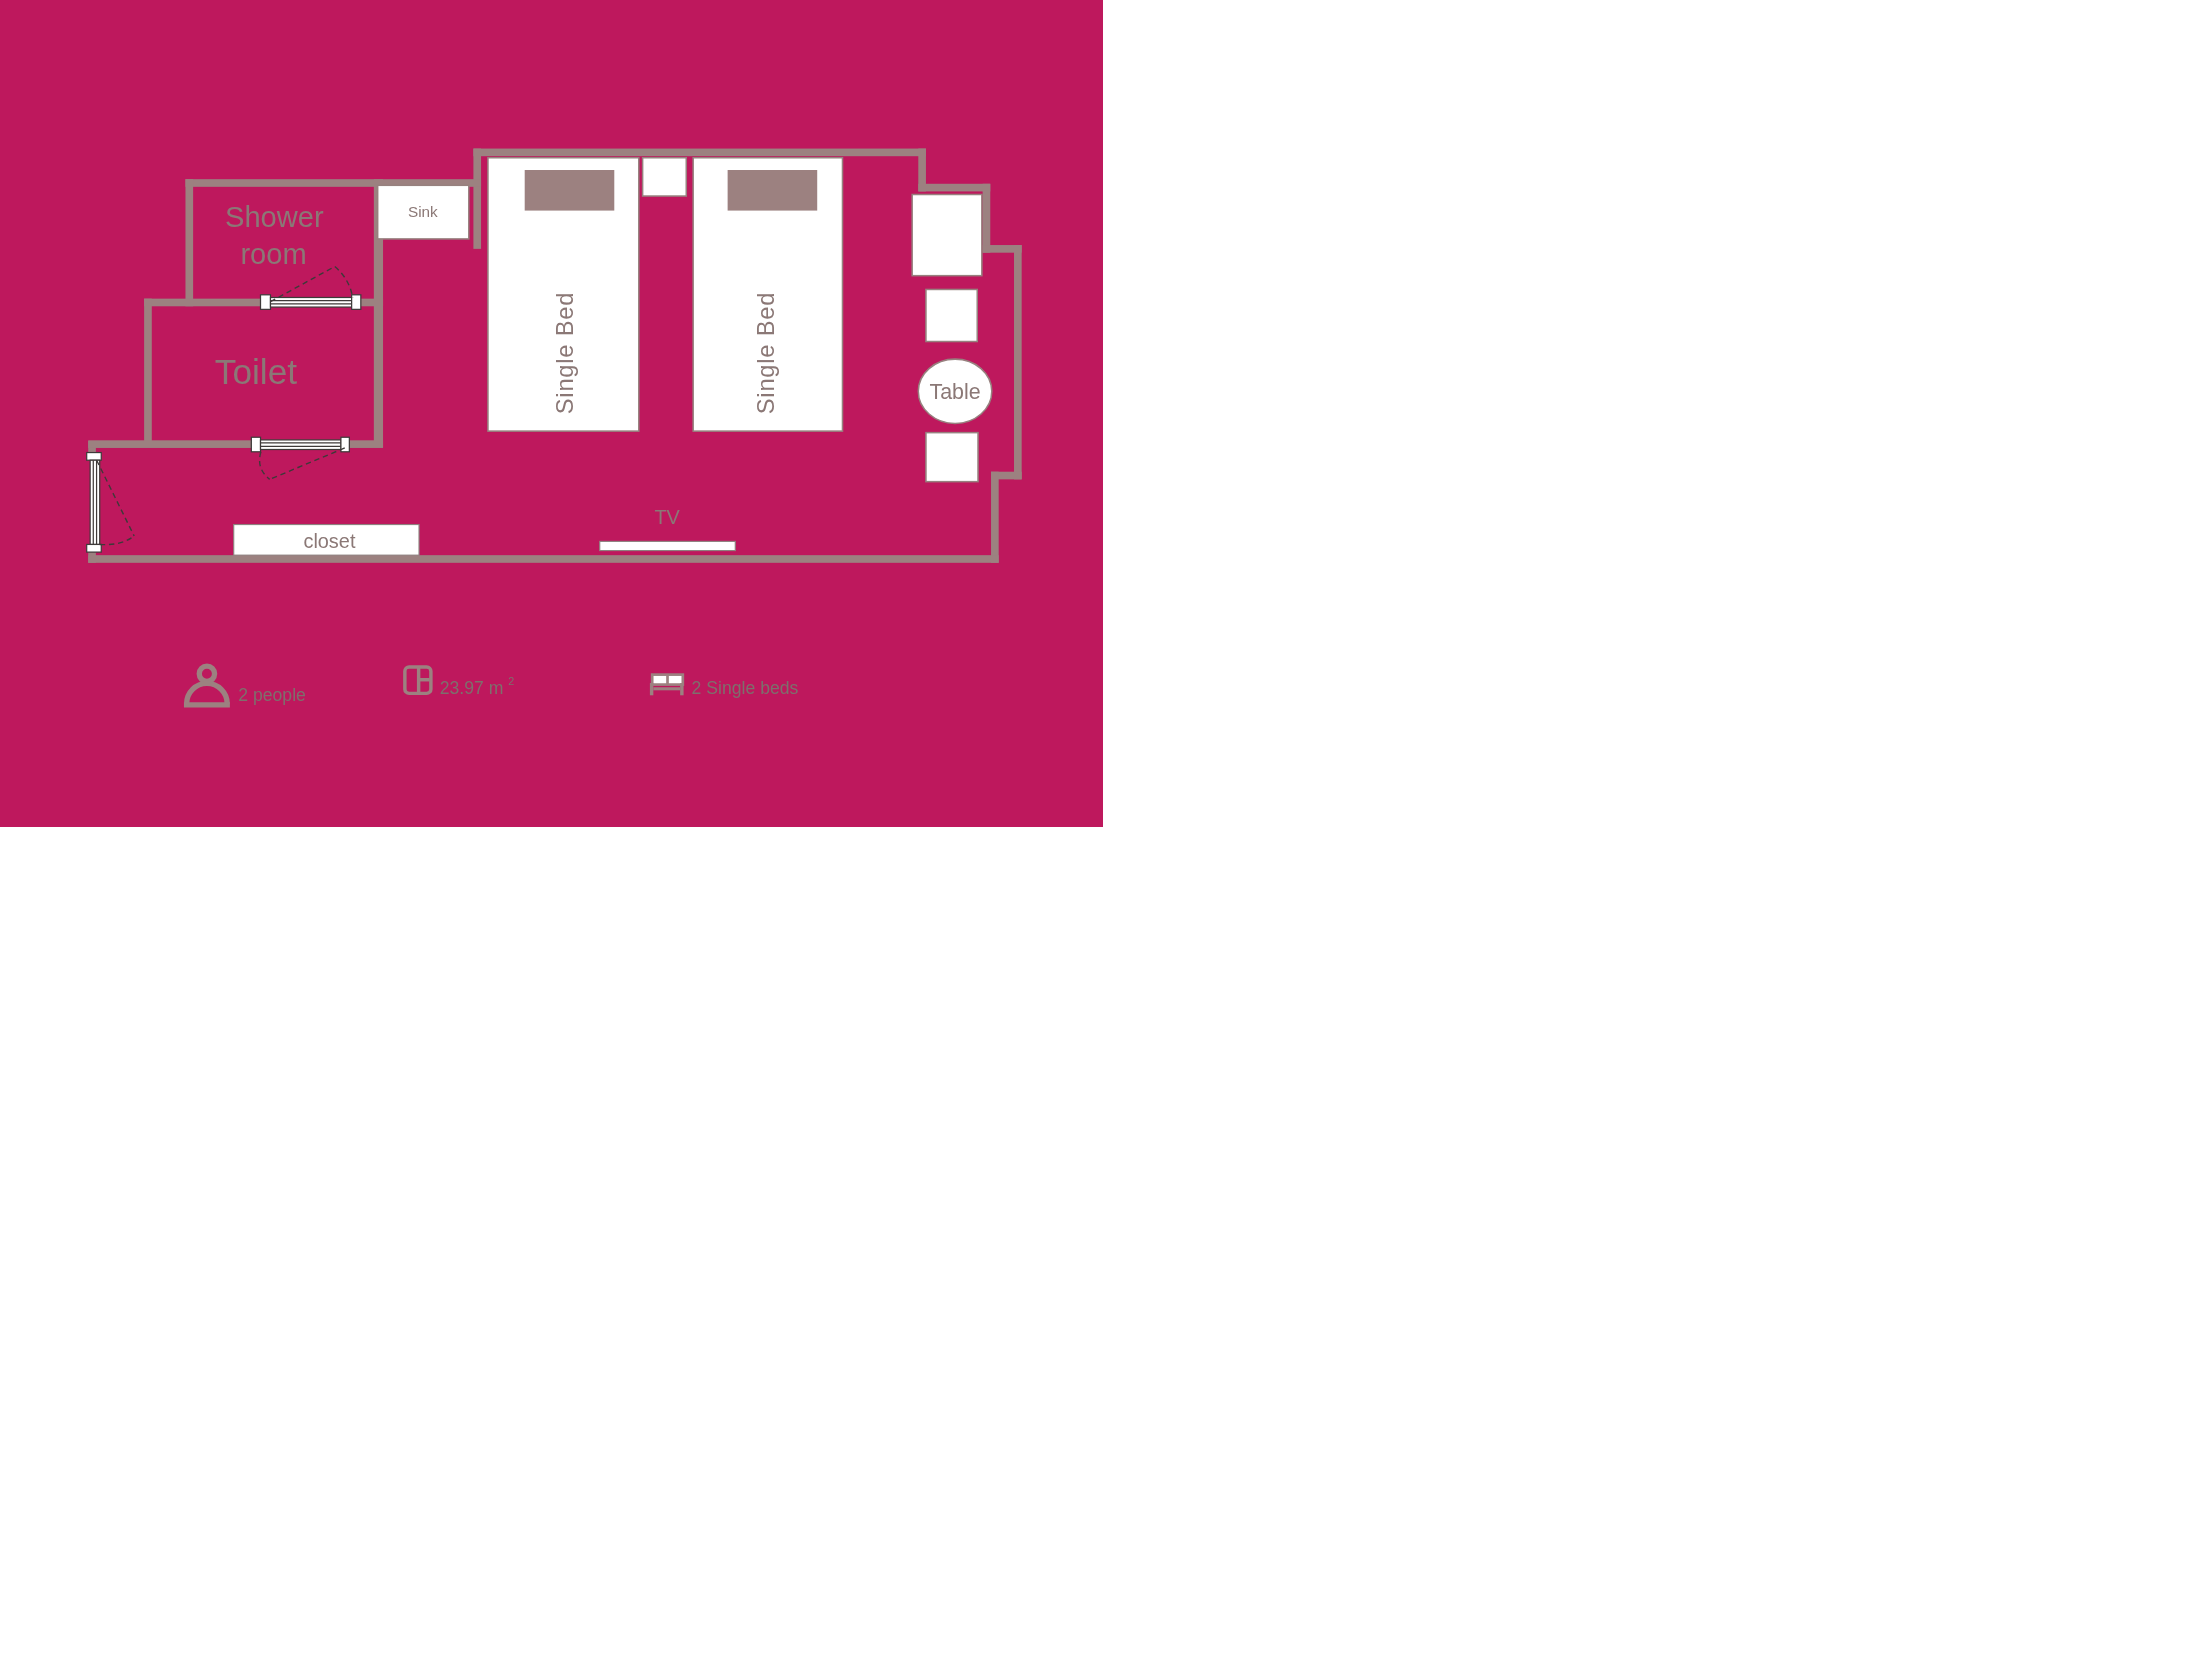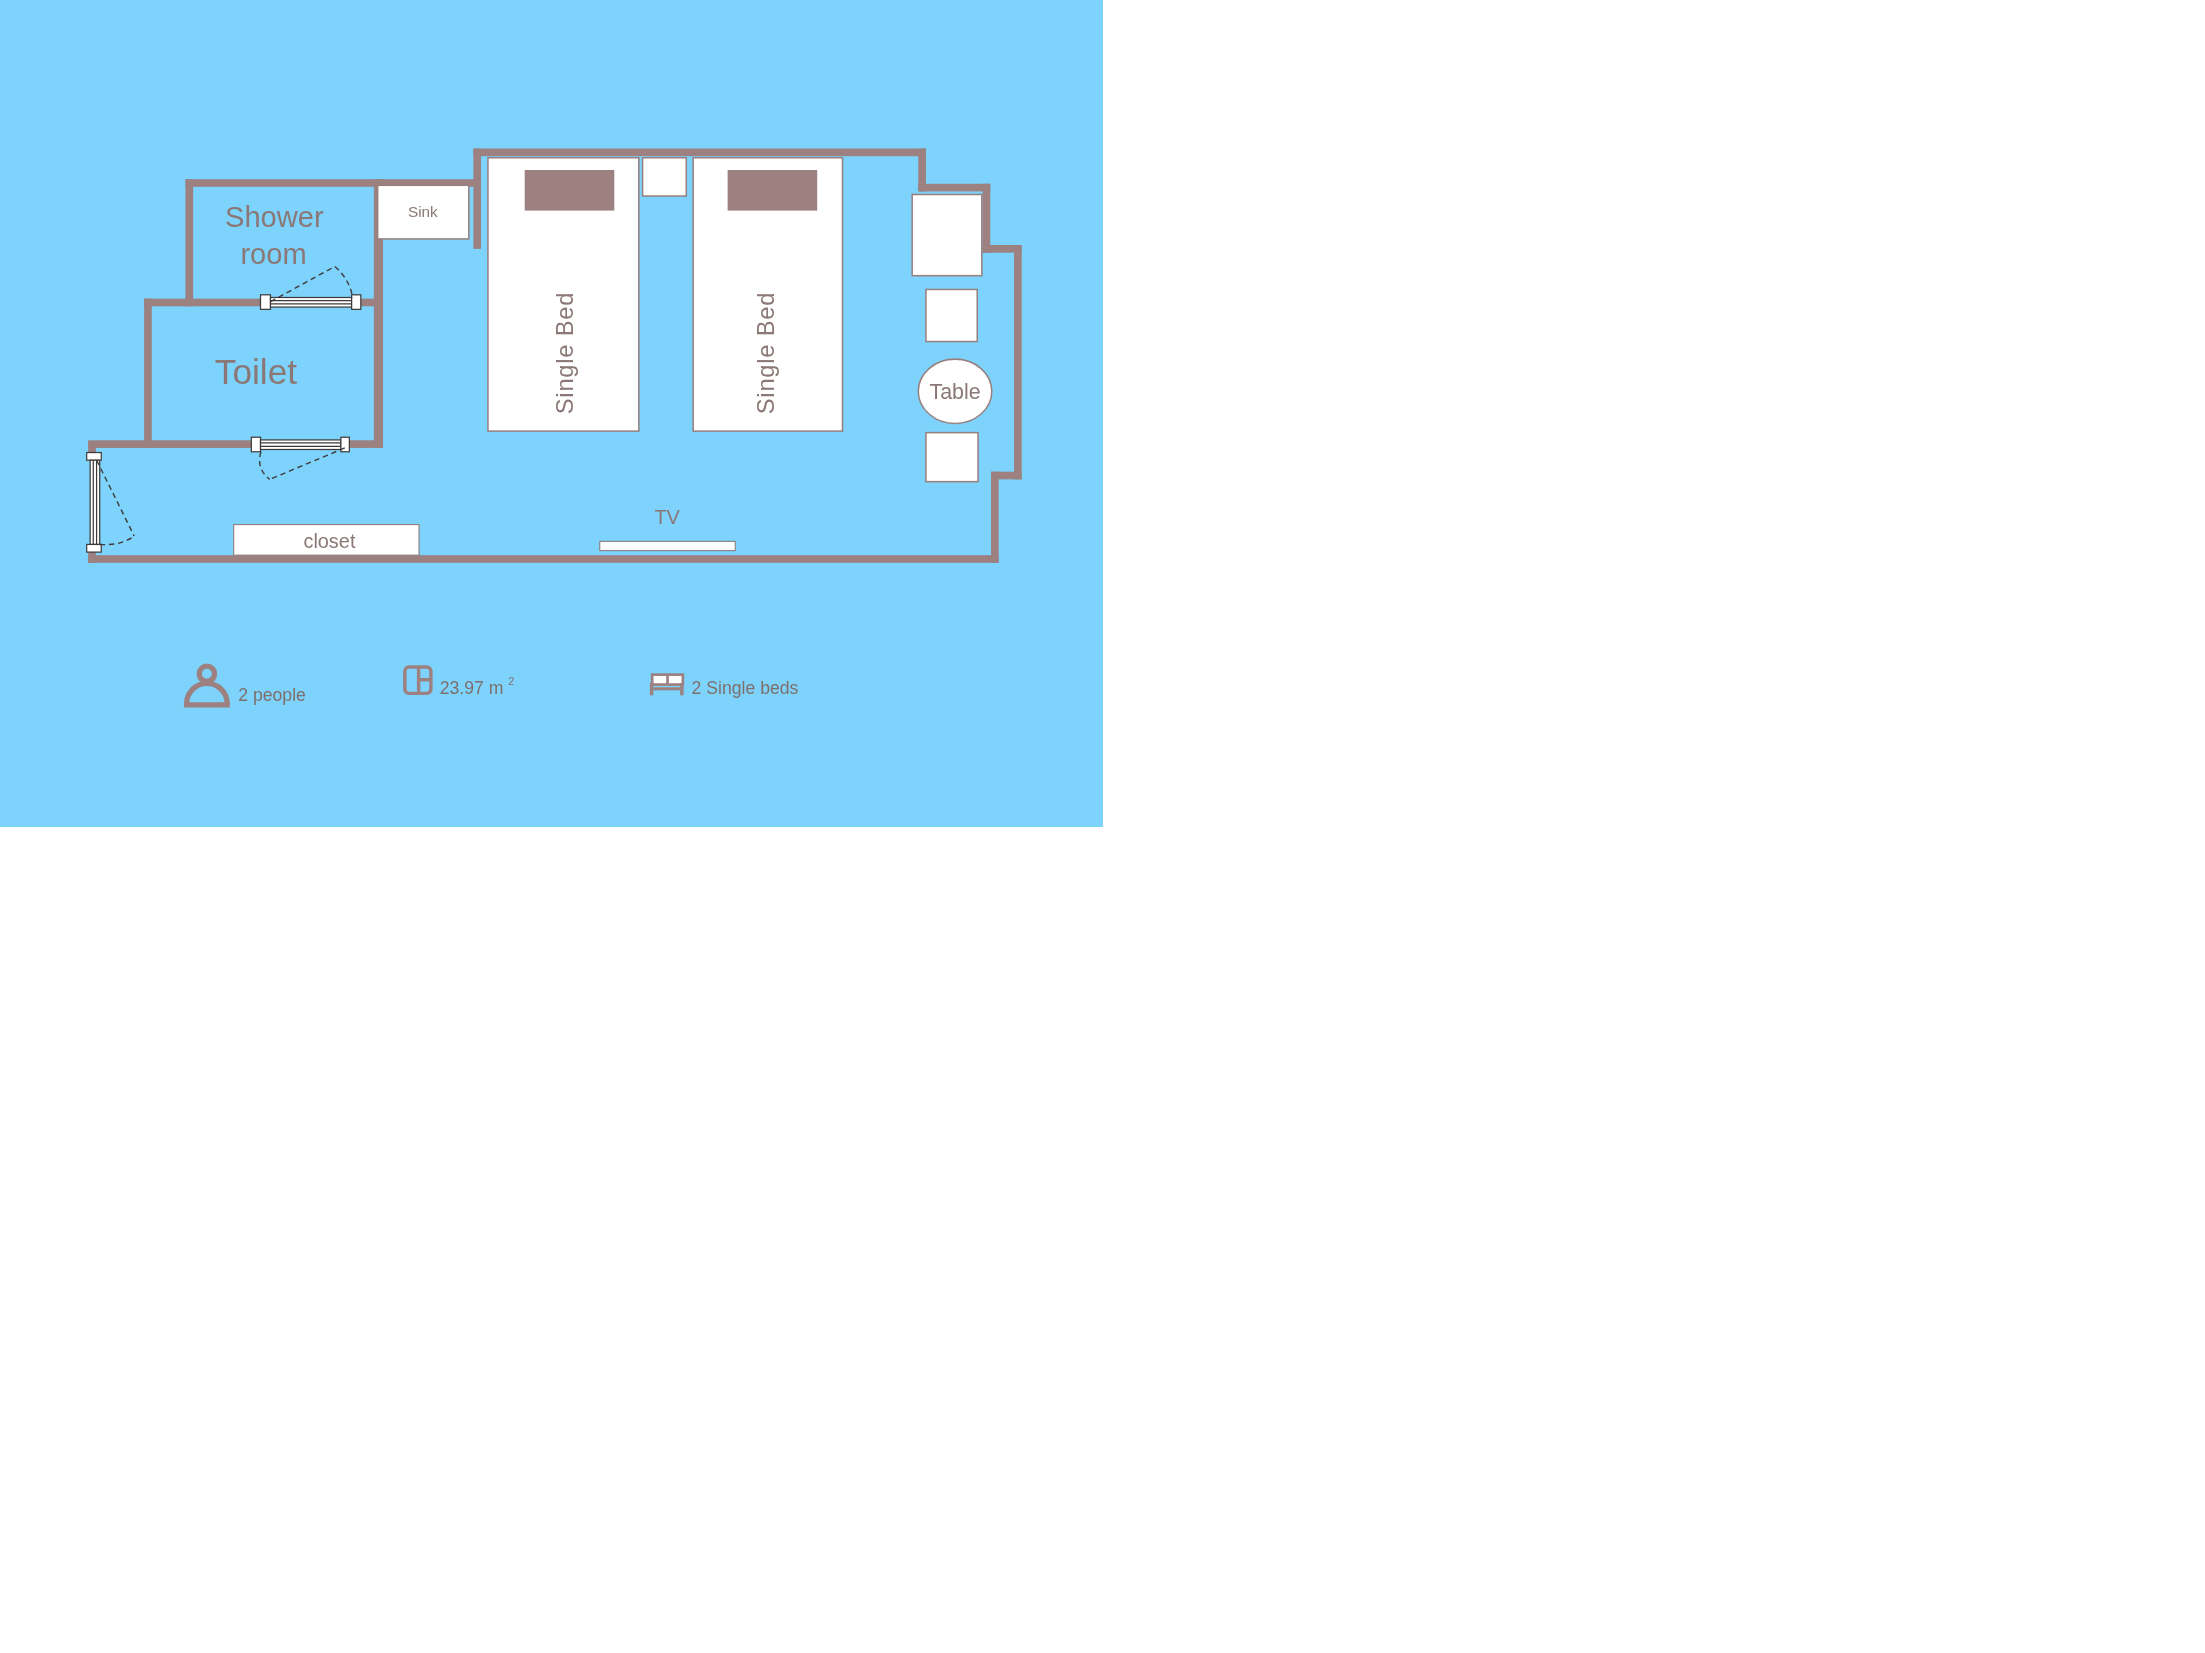--- a/index.html
+++ b/index.html
@@ -4,21 +4,21 @@
 <style>
   html, body {
     margin: 0;
     padding: 0;
     background: #ffffff;
   }
   .stage {
     position: relative;
     width: 1103px;
     height: 827px;
-    background: #7dd3fc;
+    background: #be185d;
     overflow: hidden;
   }
   .stage svg {
     position: absolute;
     inset: 0;
     width: 100%;
     height: 100%;
     font-family: "Liberation Sans", sans-serif;
   }
   text {

